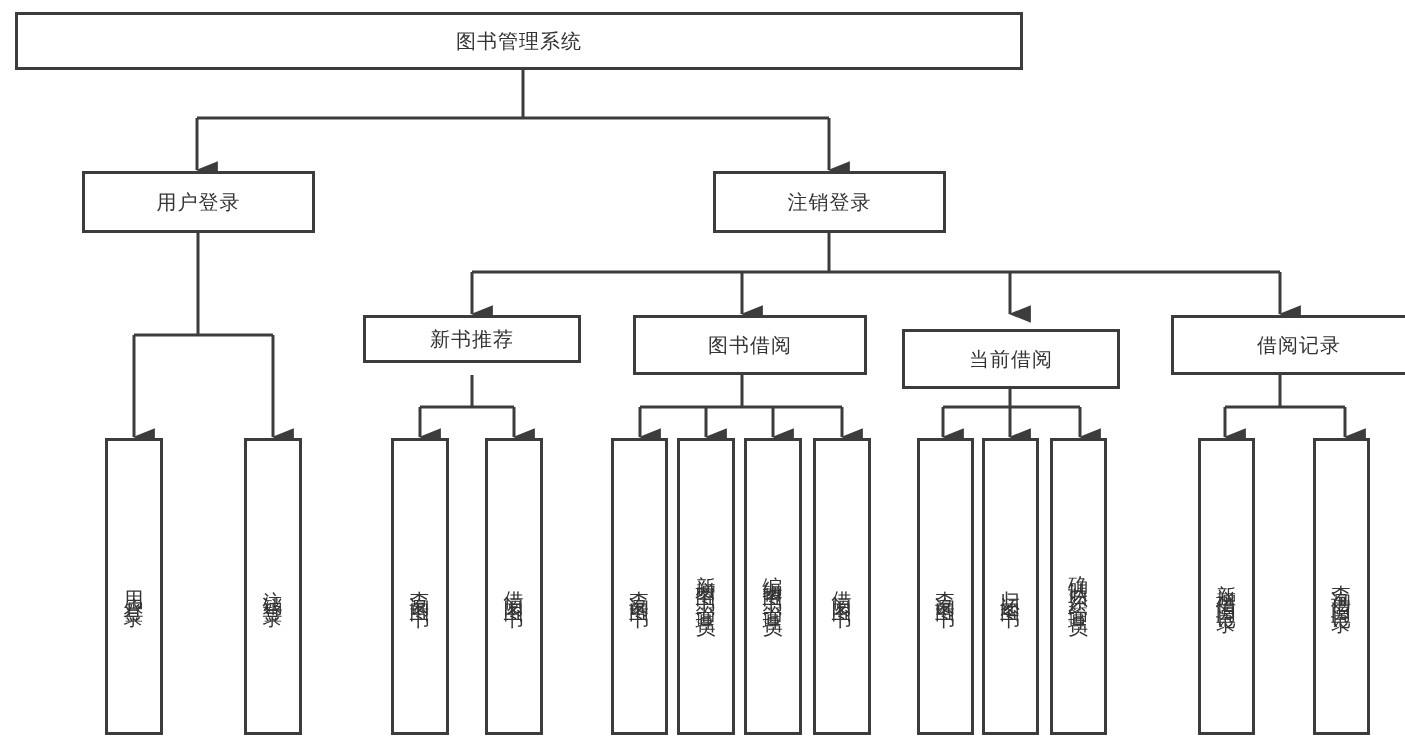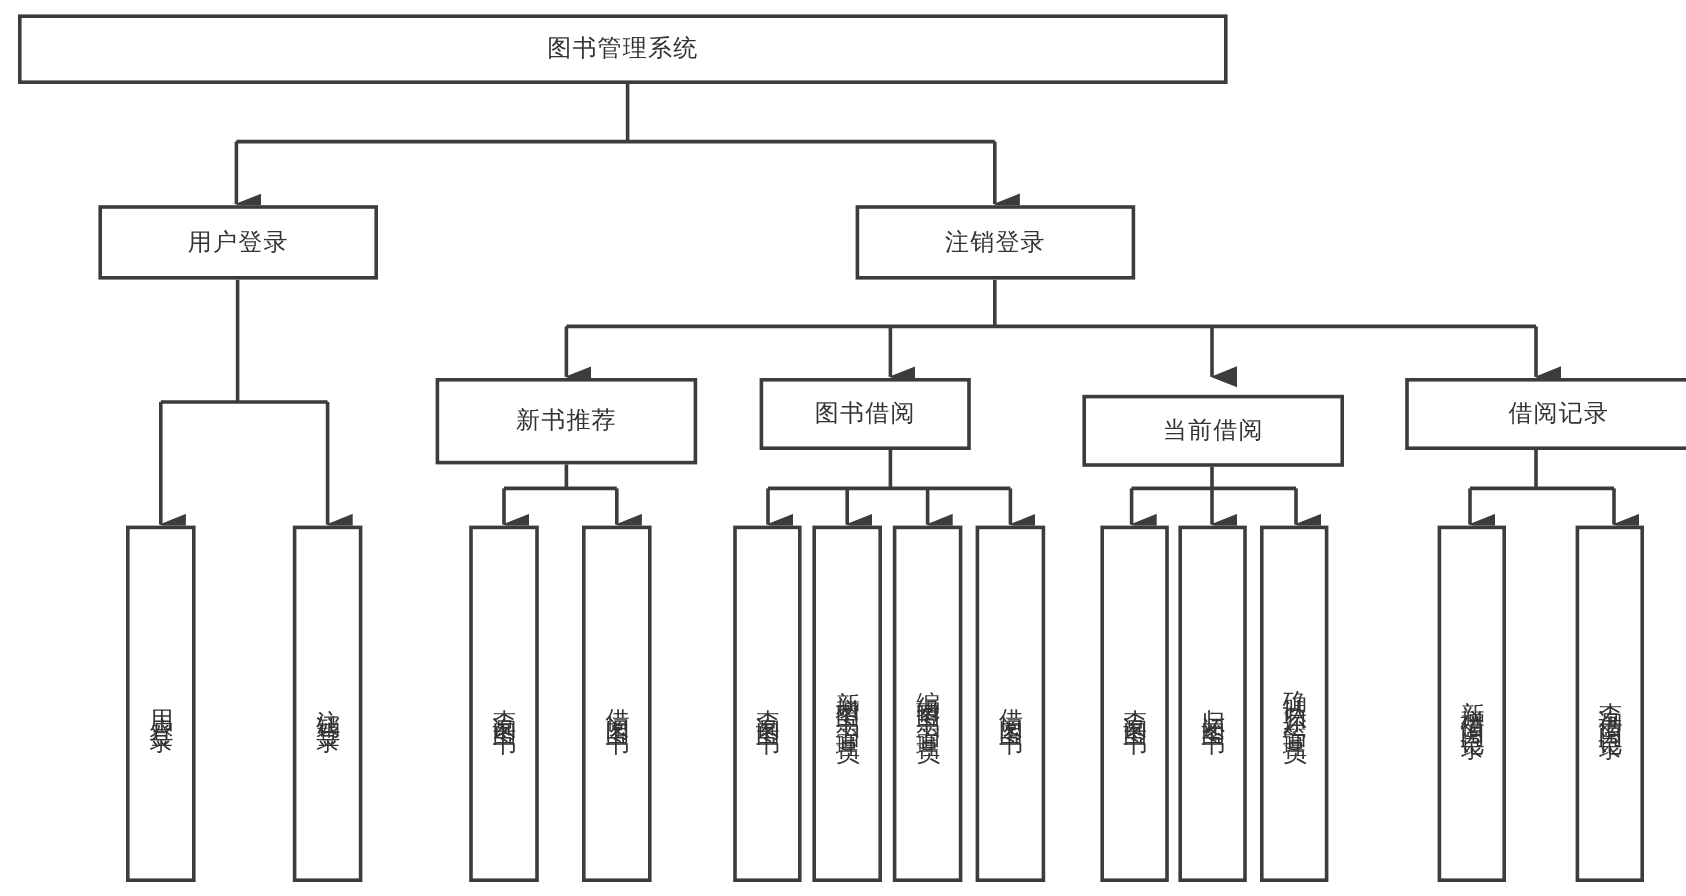--- a/index.html
+++ b/index.html
@@ -106,22 +106,22 @@
         <line x1="1345" y1="407" x2="1345" y2="437" marker-end="url(#arrow)"></line>
       </g>
     </g>
   </svg>
 
   <div class="node" style="left:15px;top:12px;width:1008px;height:58px;">图书管理系统</div>
 
   <div class="node" style="left:82px;top:171px;width:233px;height:62px;">用户登录</div>
   <div class="node" style="left:713px;top:171px;width:233px;height:62px;">注销登录</div>
 
-  <div class="node" style="left:363px;top:315px;width:218px;height:72px;">新书推荐</div>
-  <div class="node" style="left:633px;top:315px;width:176px;height:60px;">图书借阅</div>
+  <div class="node" style="left:363px;top:315px;width:218px;height:48px;">新书推荐</div>
+  <div class="node" style="left:633px;top:315px;width:234px;height:60px;">图书借阅</div>
   <div class="node" style="left:902px;top:329px;width:218px;height:60px;">当前借阅</div>
   <div class="node" style="left:1171px;top:315px;width:256px;height:60px;">借阅记录</div>
 
   <div class="node vbox" style="left:105px;top:438px;width:58px;height:297px;">用户登录</div>
   <div class="node vbox" style="left:244px;top:438px;width:58px;height:297px;">注销登录</div>
 
   <div class="node vbox" style="left:391px;top:438px;width:58px;height:297px;">查询图书</div>
   <div class="node vbox" style="left:485px;top:438px;width:58px;height:297px;">借阅图书</div>
 
   <div class="node vbox" style="left:611px;top:438px;width:57px;height:297px;">查询图书</div>

